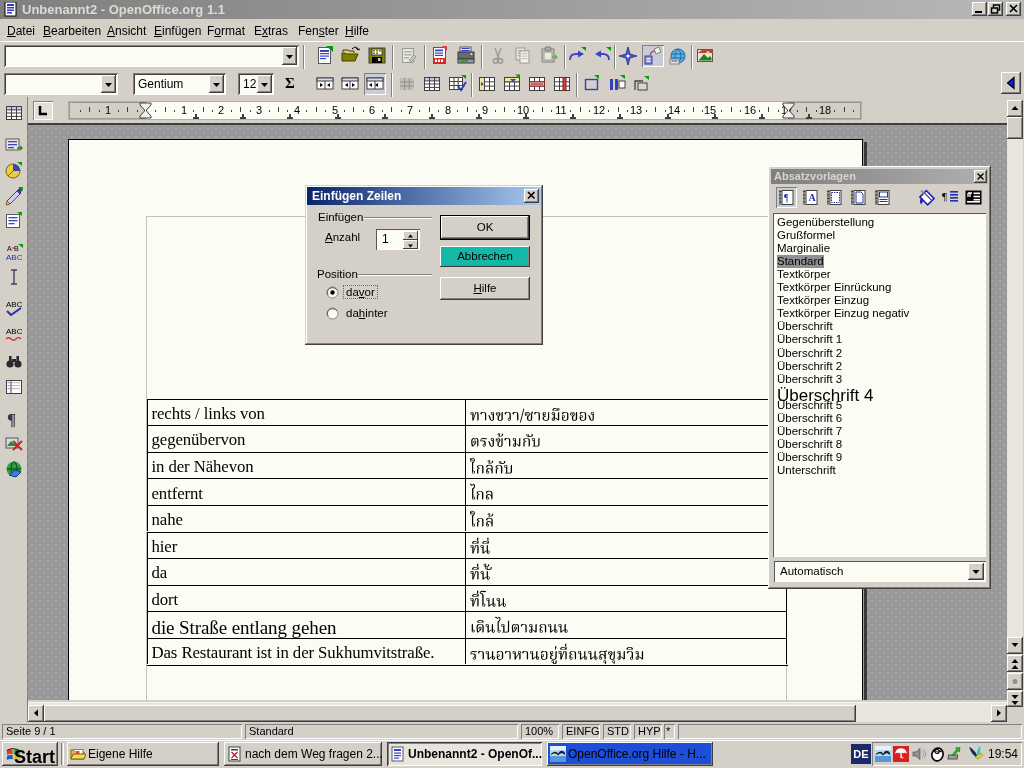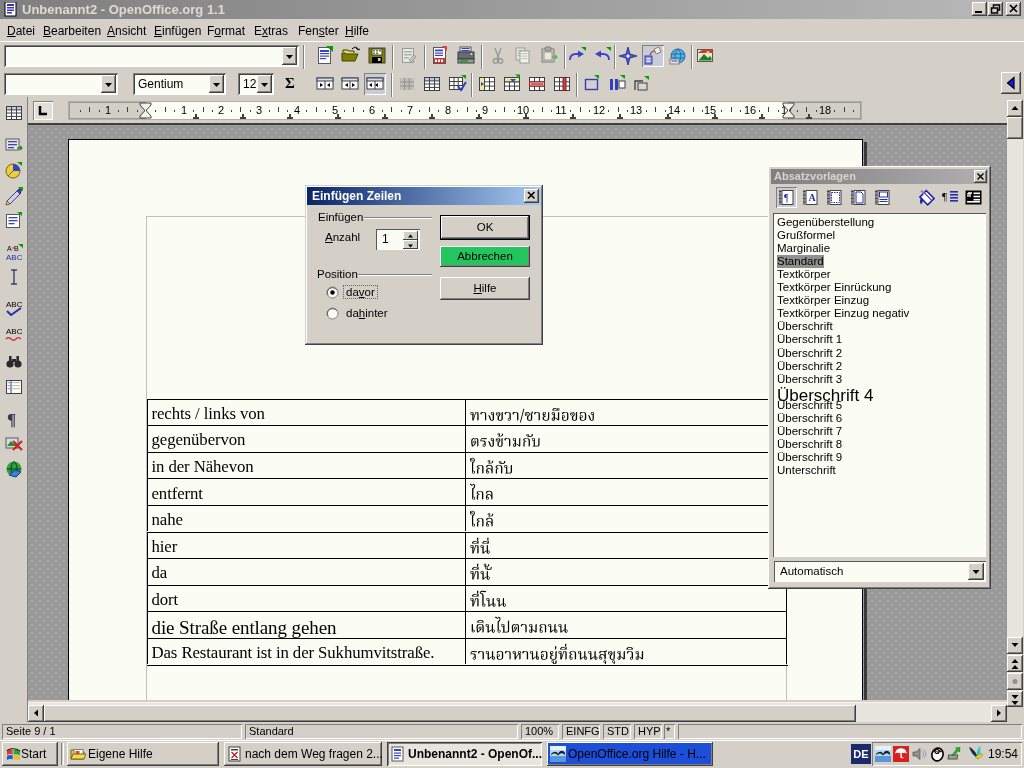--- a/index.html
+++ b/index.html
@@ -737,21 +737,21 @@
     <path d="M2 9 A5.5 5.5 0 0 1 2 4 A5.5 5.5 0 0 1 11 4" fill="none" stroke="#58585a"></path>
     <circle cx="6.5" cy="6.5" r="2.2" fill="#000"></circle>
   </svg>
 <div class="b" style="left:343px;top:285px;border:1px dotted #666;padding:0 2px;font-size:11.5px">da<u>v</u>or</div>
 <svg class="b" style="left:326px;top:307px" width="13" height="13">
     <circle cx="6.5" cy="6.5" r="5.5" fill="#fbfdf4" stroke="#808080"></circle>
     <path d="M2 9 A5.5 5.5 0 0 1 2 4 A5.5 5.5 0 0 1 11 4" fill="none" stroke="#58585a"></path>
   </svg>
 <div class="b" style="left:346px;top:307px;font-size:11.5px">da<u>h</u>inter</div>
 <div class="b" style="left:440px;top:215px;width:90px;height:25px;background:#d4d0c8;border:1px solid #000;box-shadow:inset -1px -1px #404040,inset 1px 1px #fff,inset -2px -2px #808080;text-align:center;line-height:23px;font-size:11.5px">OK</div>
-<div class="b" style="left:440px;top:246px;width:90px;height:21px;background:#22c55e;box-shadow:inset -1px -1px #404040,inset 1px 1px #fff,inset -2px -2px #808080;text-align:center;line-height:21px;font-size:11.5px">Abbrechen</div>
+<div class="b" style="left:440px;top:246px;width:90px;height:21px;background:#14b8a6;box-shadow:inset -1px -1px #404040,inset 1px 1px #fff,inset -2px -2px #808080;text-align:center;line-height:21px;font-size:11.5px">Abbrechen</div>
 <div class="b" style="left:440px;top:277px;width:90px;height:23px;background:#d4d0c8;box-shadow:inset -1px -1px #404040,inset 1px 1px #fff,inset -2px -2px #808080;text-align:center;line-height:23px;font-size:11.5px"><u>H</u>ilfe</div>
 <div class="b" style="left:1007px;top:100px;width:16px;height:607px;background:#e8e5de"></div>
 <div class="b raise1" style="left:1007px;top:100px;width:16px;height:17px;box-shadow:inset -1px -1px #404040,inset 1px 1px #fff,inset -2px -2px #808080;background:#d4d0c8"><svg width="16" height="17">
       <path d="M4.5 10 L11.5 10 L8 6 Z" fill="#000"></path>
     </svg></div>
 <div class="b raise1" style="left:1007px;top:117px;width:16px;height:22px;box-shadow:inset -1px -1px #404040,inset 1px 1px #fff,inset -2px -2px #808080;background:#d4d0c8"></div>
 <div class="b raise1" style="left:1007px;top:637px;width:16px;height:17px;box-shadow:inset -1px -1px #404040,inset 1px 1px #fff,inset -2px -2px #808080;background:#d4d0c8"><svg width="16" height="17">
       <path d="M4.5 6 L11.5 6 L8 10 Z" fill="#000"></path>
     </svg></div>
 <div class="b raise1" style="left:1007px;top:655px;width:16px;height:17px;box-shadow:inset -1px -1px #404040,inset 1px 1px #fff,inset -2px -2px #808080;background:#d4d0c8"><svg width="16" height="17">
@@ -789,21 +789,21 @@
 <div class="b raise1" style="left:2px;top:742px;width:56px;height:24px;box-shadow:inset -1px -1px #404040,inset 1px 1px #fff,inset -2px -2px #808080">
     <span style="position:absolute;left:3px;top:4px"><svg width="17" height="15" viewBox="0 0 17 15">
         <g transform="translate(1.5,2)">
           <path d="M0.5 2.6 C2.2 1.6 4.2 1.4 6.2 2.2 L6.2 6.6 C4.2 5.8 2.2 6 0.5 7 Z" fill="#dc3c28"></path>
           <path d="M7.2 2.2 C9.2 1.4 11.2 1.6 13.4 2.8 L13.4 7.4 C11.2 6.2 9.2 6 7.2 6.8 Z" fill="#28a038"></path>
           <path d="M0.5 8 C2.2 7 4.2 6.8 6.2 7.6 L6.2 11.6 C4.2 10.8 2.2 11 0.5 12 Z" fill="#2858c8"></path>
           <path d="M7.2 7.8 C9.2 7 11.2 7.2 13.4 8.4 L13.4 12.6 C11.2 11.4 9.2 11.2 7.2 12 Z" fill="#e8c020"></path>
           <path d="M0.2 2.2 C4.5 -0.4 9 -0.2 13.7 2.6 L13.7 3.6 C9 0.8 4.5 0.6 0.3 3.2 Z" fill="#101010"></path>
         </g>
       </svg></span>
-    <span style="position:absolute;left:19px;top:5px;font-weight:normal;font-size:12px">Start</span>
+    <span style="position:absolute;left:12px;top:5px;font-weight:bold;font-size:18px">Start</span>
   </div>
 <div class="b" style="left:61px;top:743px;width:3px;height:22px;box-shadow:inset 1px 0 #808080,inset -1px 0 #fff"></div>
 <div class="b" style="left:67px;top:742px;width:152px;height:24px;background:#d4d0c8;box-shadow:inset -1px -1px #404040,inset 1px 1px #fff,inset -2px -2px #808080;overflow:hidden">
     <span style="position:absolute;left:3px;top:4px"><svg width="16" height="16">
         <path d="M1 13 L1 4 L6 4 L7.5 6 L14 6 L14 13 Z" fill="#e8c848" stroke="#806000"></path>
         <rect x="4" y="3.5" width="9" height="8" fill="#fff" stroke="#808080"></rect>
         <rect x="5.5" y="5" width="4" height="3.5" fill="#e05030"></rect>
         <rect x="5.5" y="9" width="6" height="1.2" fill="#6090d8"></rect>
         <path d="M1 13 L3 8 L16 8 L14 13 Z" fill="#f0d860" stroke="#806000"></path>
       </svg></span>

